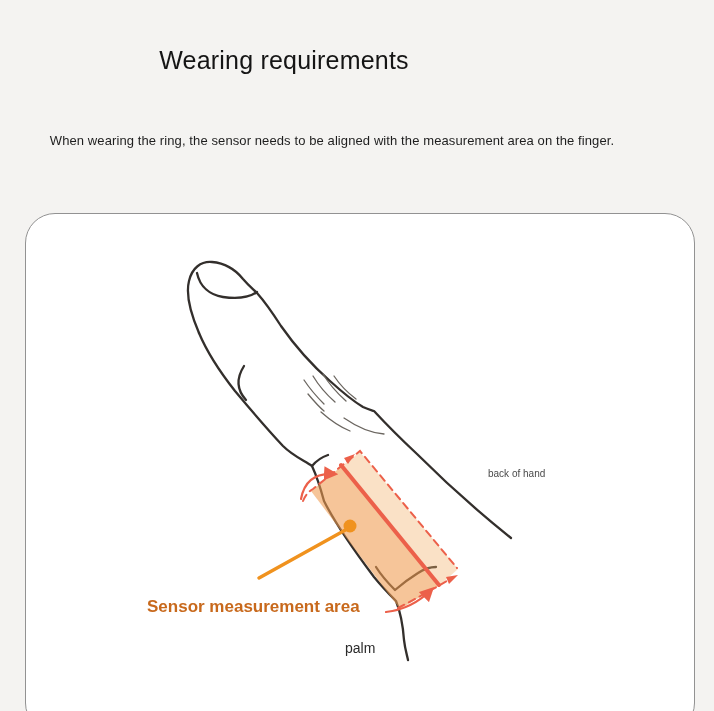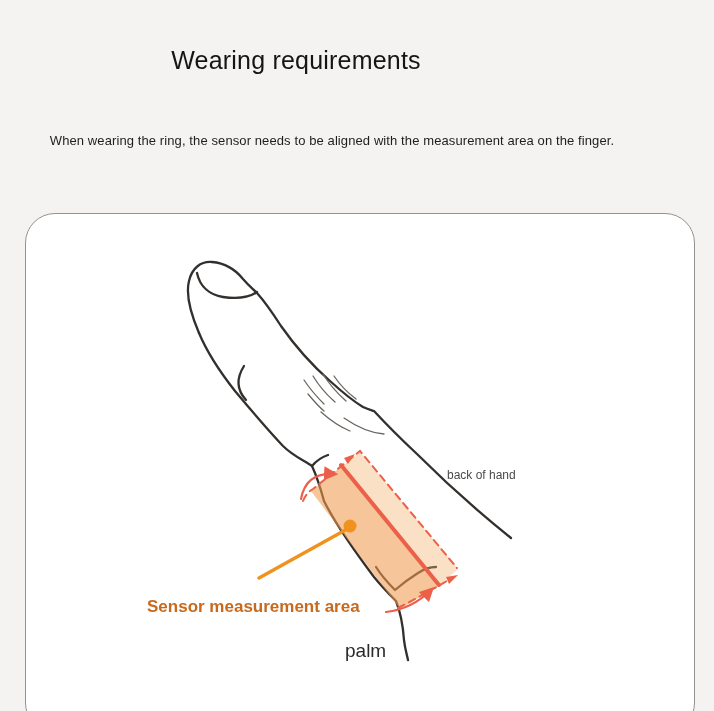--- a/index.html
+++ b/index.html
@@ -4,44 +4,44 @@
 <style>
   html,body{margin:0;padding:0;}
   body{
     width:714px;height:711px;
     background:#f4f3f1;
     font-family:"Liberation Sans",sans-serif;
     position:relative;
     overflow:hidden;
   }
   .page-title{
-    position:absolute;top:46px;left:12px;width:568px;
+    position:absolute;top:46px;left:0;width:568px;
     text-align:center;
     font-size:25px;font-weight:500;color:#151515;letter-spacing:.2px;
   }
   .page-subtitle{
     position:absolute;top:133px;left:0;width:664px;
     text-align:center;
     font-size:13px;font-weight:400;color:#1e1e1e;letter-spacing:.1px;
   }
   .card{
     position:absolute;left:25px;top:213px;width:670px;height:520px;
     background:#ffffff;
     border:1px solid #929292;
     border-radius:30px;
     box-sizing:border-box;
   }
   .diagram-svg{
     position:absolute;left:0;top:0;width:714px;height:711px;
     pointer-events:none;
   }
   .diag-label{position:absolute;white-space:nowrap;}
-  .label-back-of-hand{left:447px;top:468px;font-size:12px;color:#4a4a4a;}
+  .label-back-of-hand{left:488px;top:468px;font-size:10px;color:#4a4a4a;}
   .label-sensor-area{left:147px;top:597px;font-size:17px;font-weight:600;color:#C8691C;}
-  .label-palm{left:345px;top:640px;font-size:19px;color:#2b2b2b;}
+  .label-palm{left:345px;top:640px;font-size:14px;color:#2b2b2b;}
 </style>
 </head>
 <body>
 
 <div class="page-title">Wearing requirements</div>
 <div class="page-subtitle">When wearing the ring, the sensor needs to be aligned with the measurement area on the finger.</div>
 
 <div class="card"></div>
 
 <svg class="diagram-svg" viewBox="0 0 714 711" xmlns="http://www.w3.org/2000/svg">

